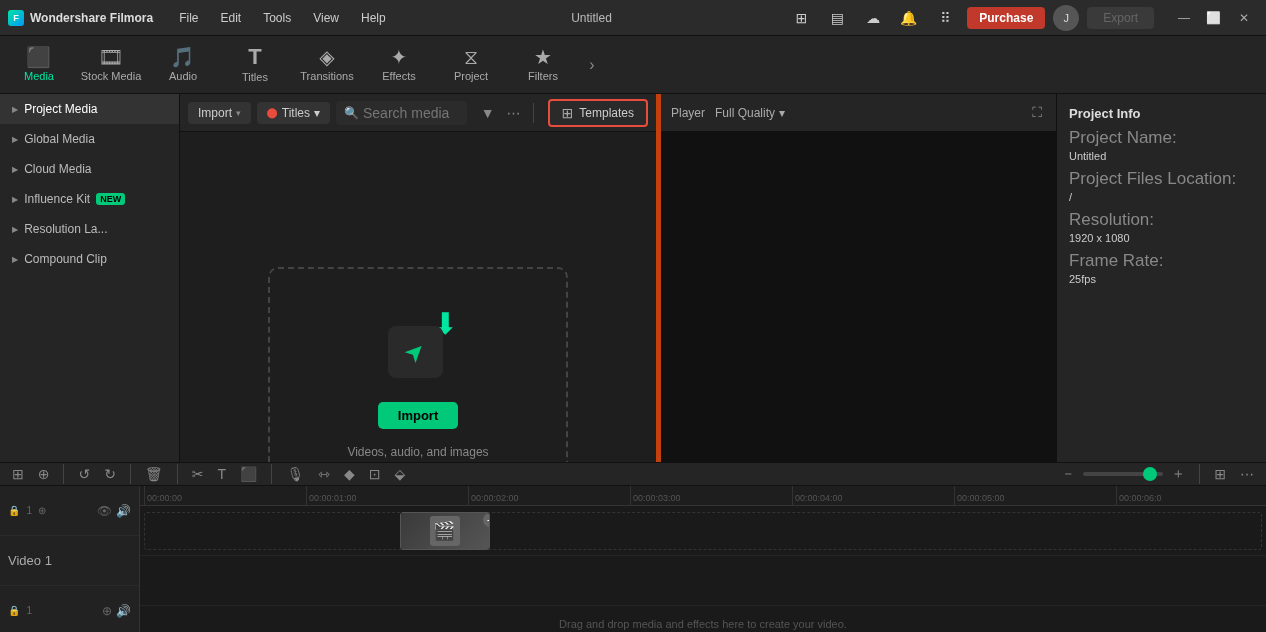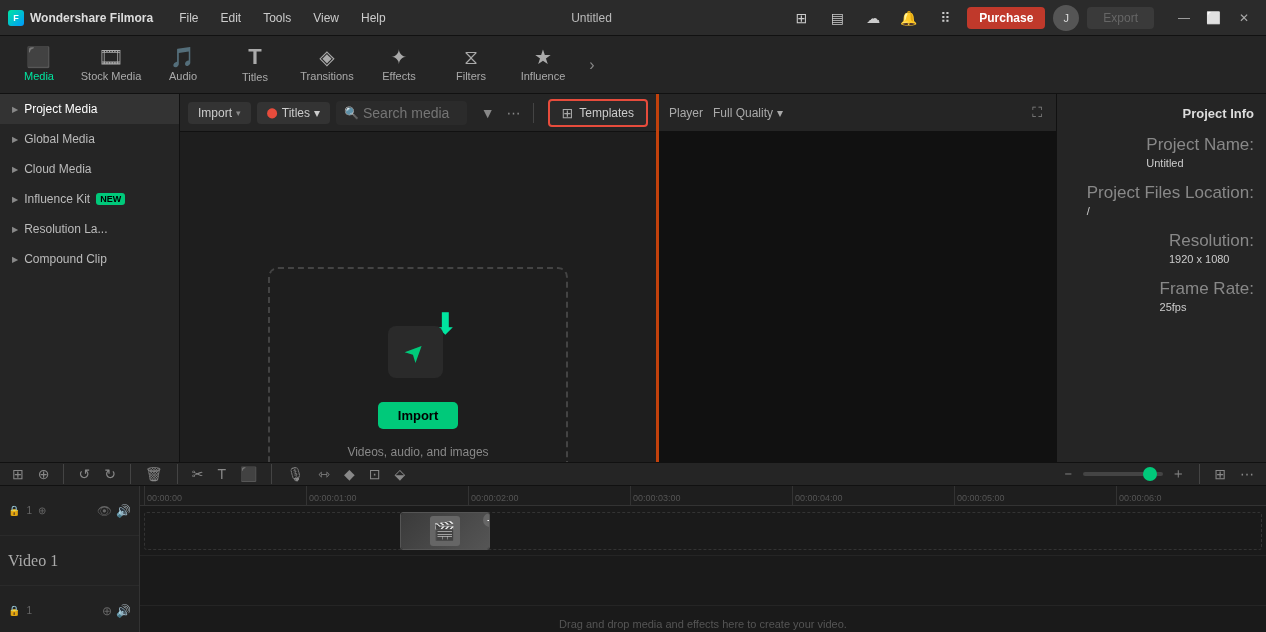--- a/index.html
+++ b/index.html
@@ -288,21 +288,21 @@
       color: #888;
       font-size: 12px;
     }
 
     
     #right-panel {
       width: 400px;
       background: #1e1e1e;
       display: flex;
       flex-direction: column;
-      border-left: 3px solid #c2410c;
+      border-left: 5px solid #c2410c;
     }
     #player-top {
       height: 38px;
       background: #252525;
       display: flex;
       align-items: center;
       padding: 0 10px;
       gap: 10px;
       border-bottom: 1px solid #111;
     }
@@ -359,22 +359,21 @@
     }
 
     
     #info-panel {
       width: 210px;
       background: #252525;
       border-left: 1px solid #111;
       padding: 12px;
       display: flex;
       flex-direction: column;
-      gap: 14px;
-      align-items: flex-end;
+      gap: 7px;
     }
     .info-title {
       color: #ddd;
       font-size: 13px;
       font-weight: 600;
     }
     .info-row {
       display: flex;
       flex-direction: column;
       gap: 2px;
@@ -440,21 +439,21 @@
       height: 50px;
       display: flex;
       align-items: center;
       padding: 0 8px;
       gap: 6px;
       border-bottom: 1px solid #2a2a2a;
     }
     .track-icons { display: flex; gap: 4px; margin-left: auto; }
     .track-icon { color: #666; font-size: 12px; cursor: pointer; }
     .track-num { color: #666; font-size: 10px; }
-    .track-label-text { color: #aaa; font-size: 16px; font-family: Liberation Serif, serif; }
+    .track-label-text { color: #aaa; font-size: 13px; }
     #timeline-ruler-area {
       flex: 1;
       display: flex;
       flex-direction: column;
     }
     #timeline-ruler {
       height: 20px;
       background: #1e1e1e;
       border-bottom: 1px solid #333;
       position: relative;
@@ -625,25 +624,25 @@
   <div class="toolbar-item">
     <span class="t-icon">◈</span>
     <span>Transitions</span>
   </div>
   <div class="toolbar-item">
     <span class="t-icon">✦</span>
     <span>Effects</span>
   </div>
   <div class="toolbar-item">
     <span class="t-icon">⧖</span>
-    <span>Filters</span>
+    <span>Project</span>
   </div>
   <div class="toolbar-item">
     <span class="t-icon">★</span>
-    <span>Influence</span>
+    <span>Filters</span>
   </div>
   <div class="toolbar-more">›</div>
 </div>
 
 <div id="main" style="position:relative;">
 
   <div id="left-panel">
     <div class="panel-section">
       <div class="panel-item active">
         <span class="arrow">▶</span>

